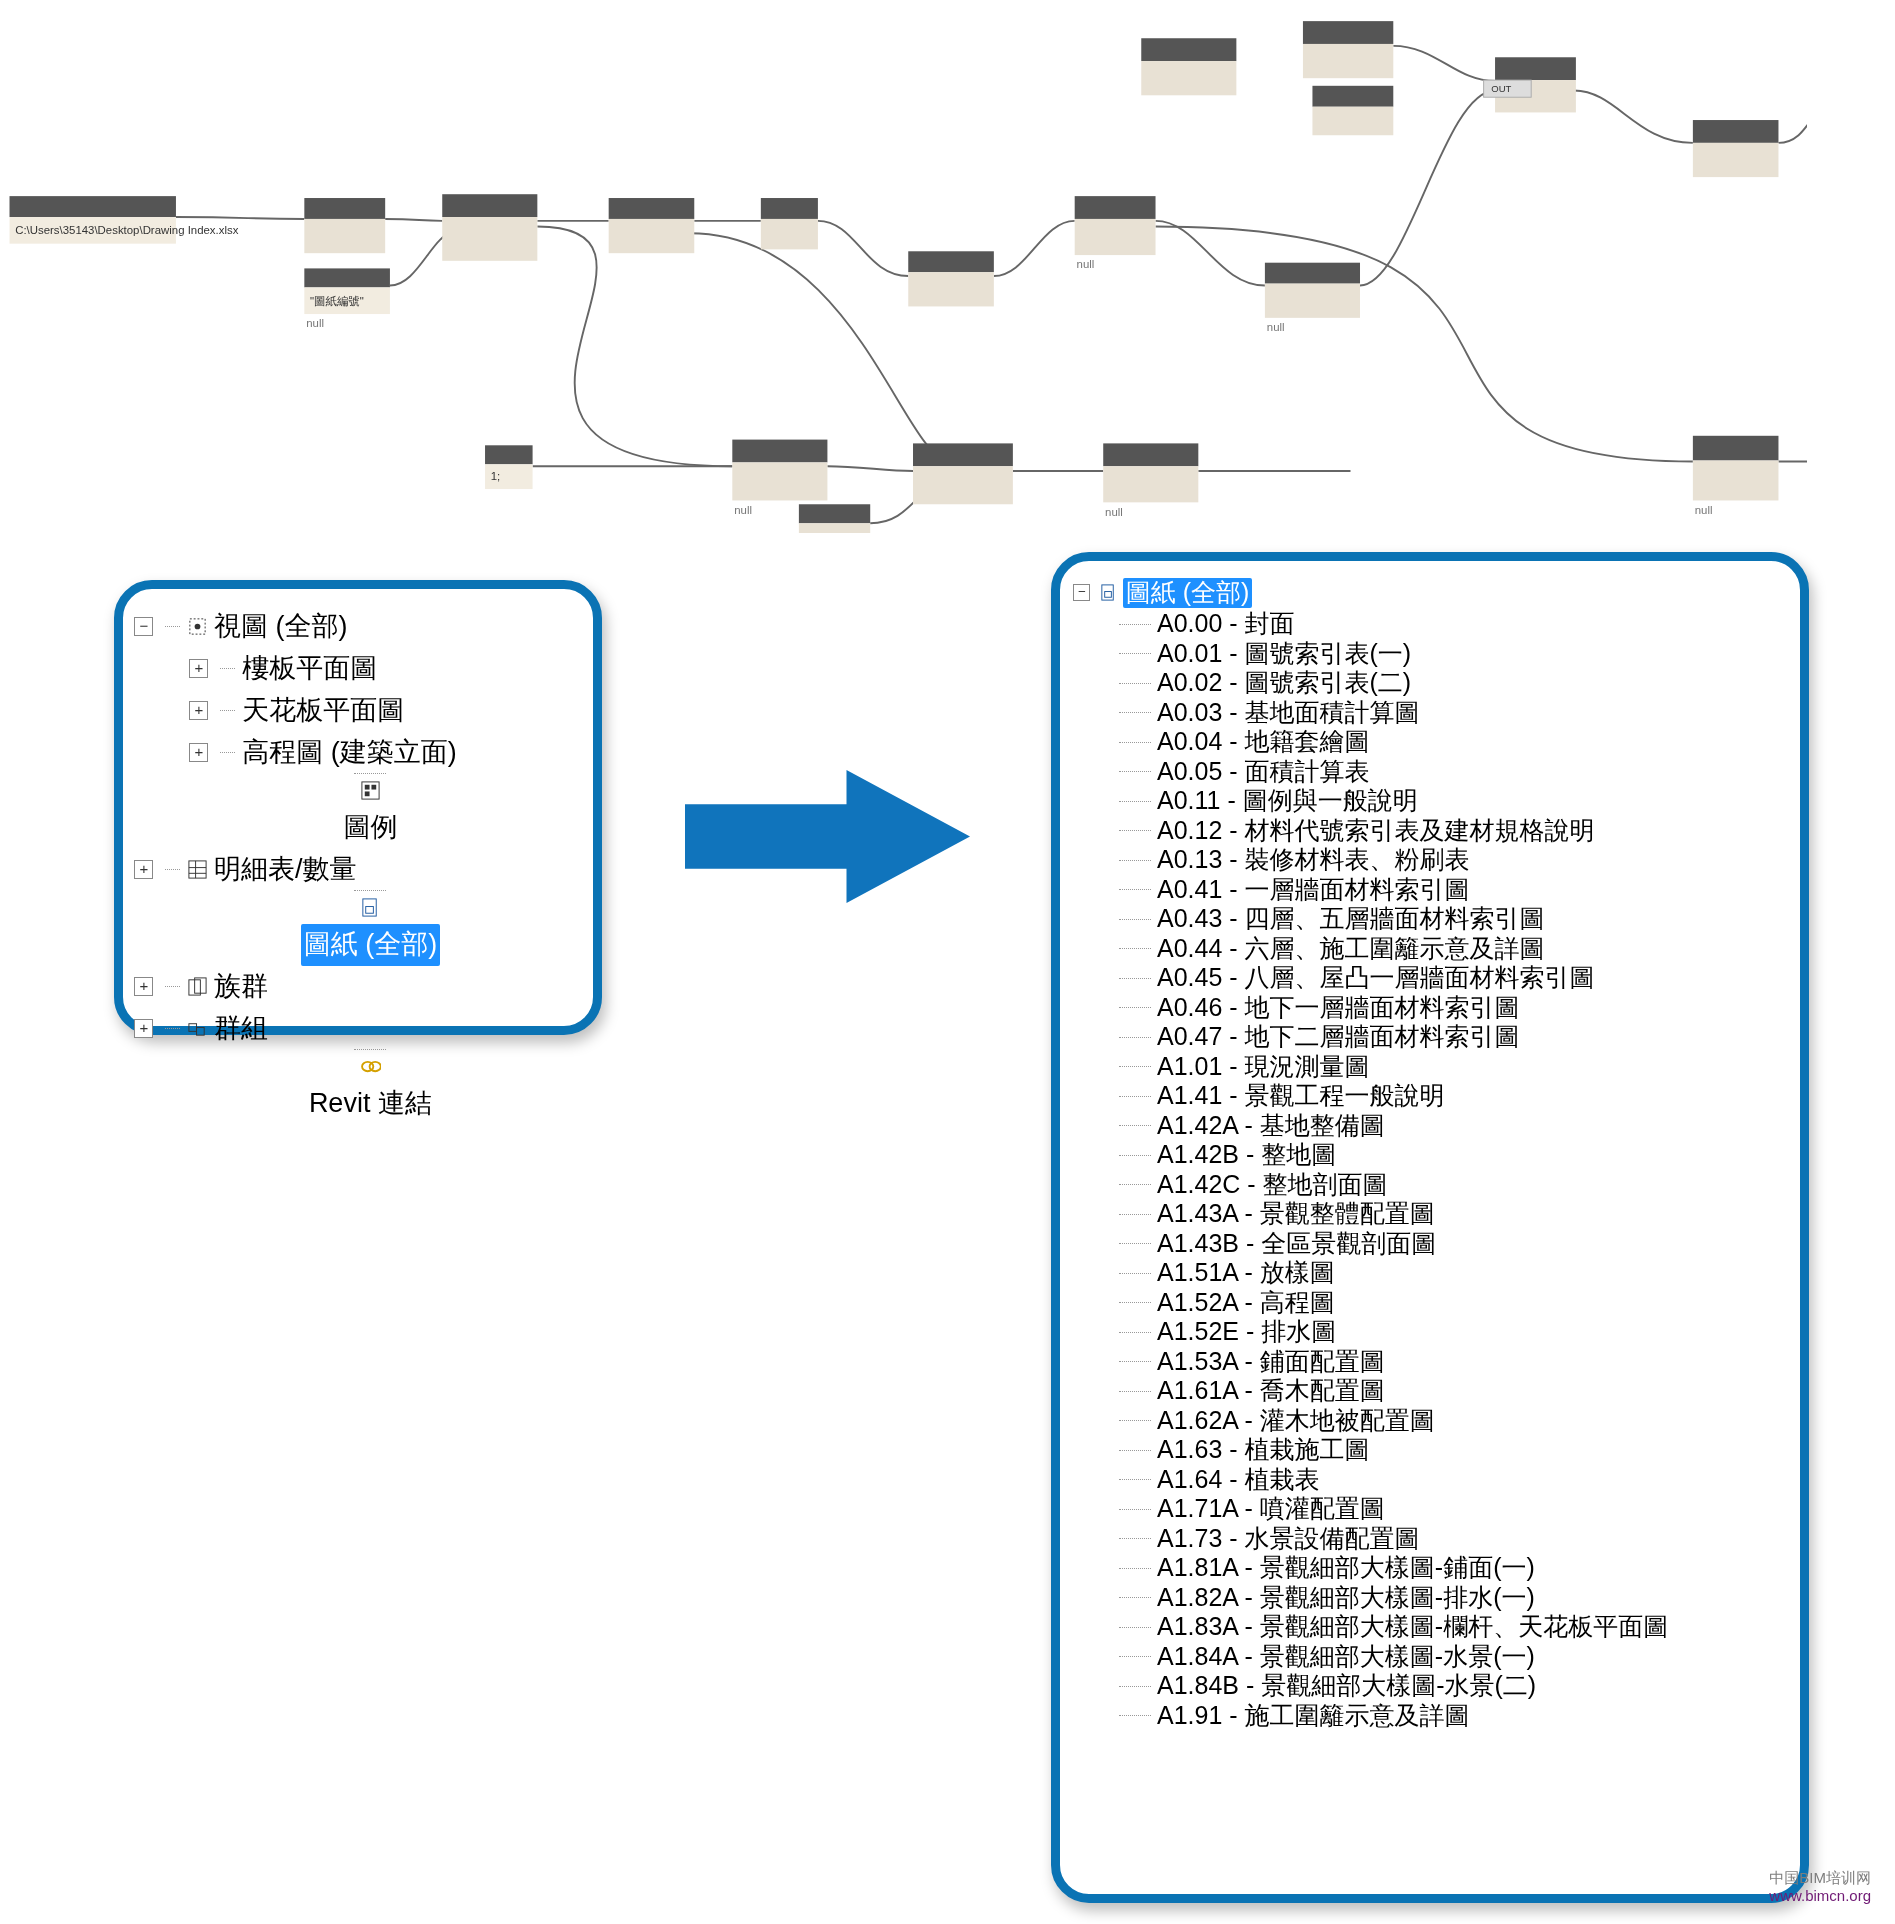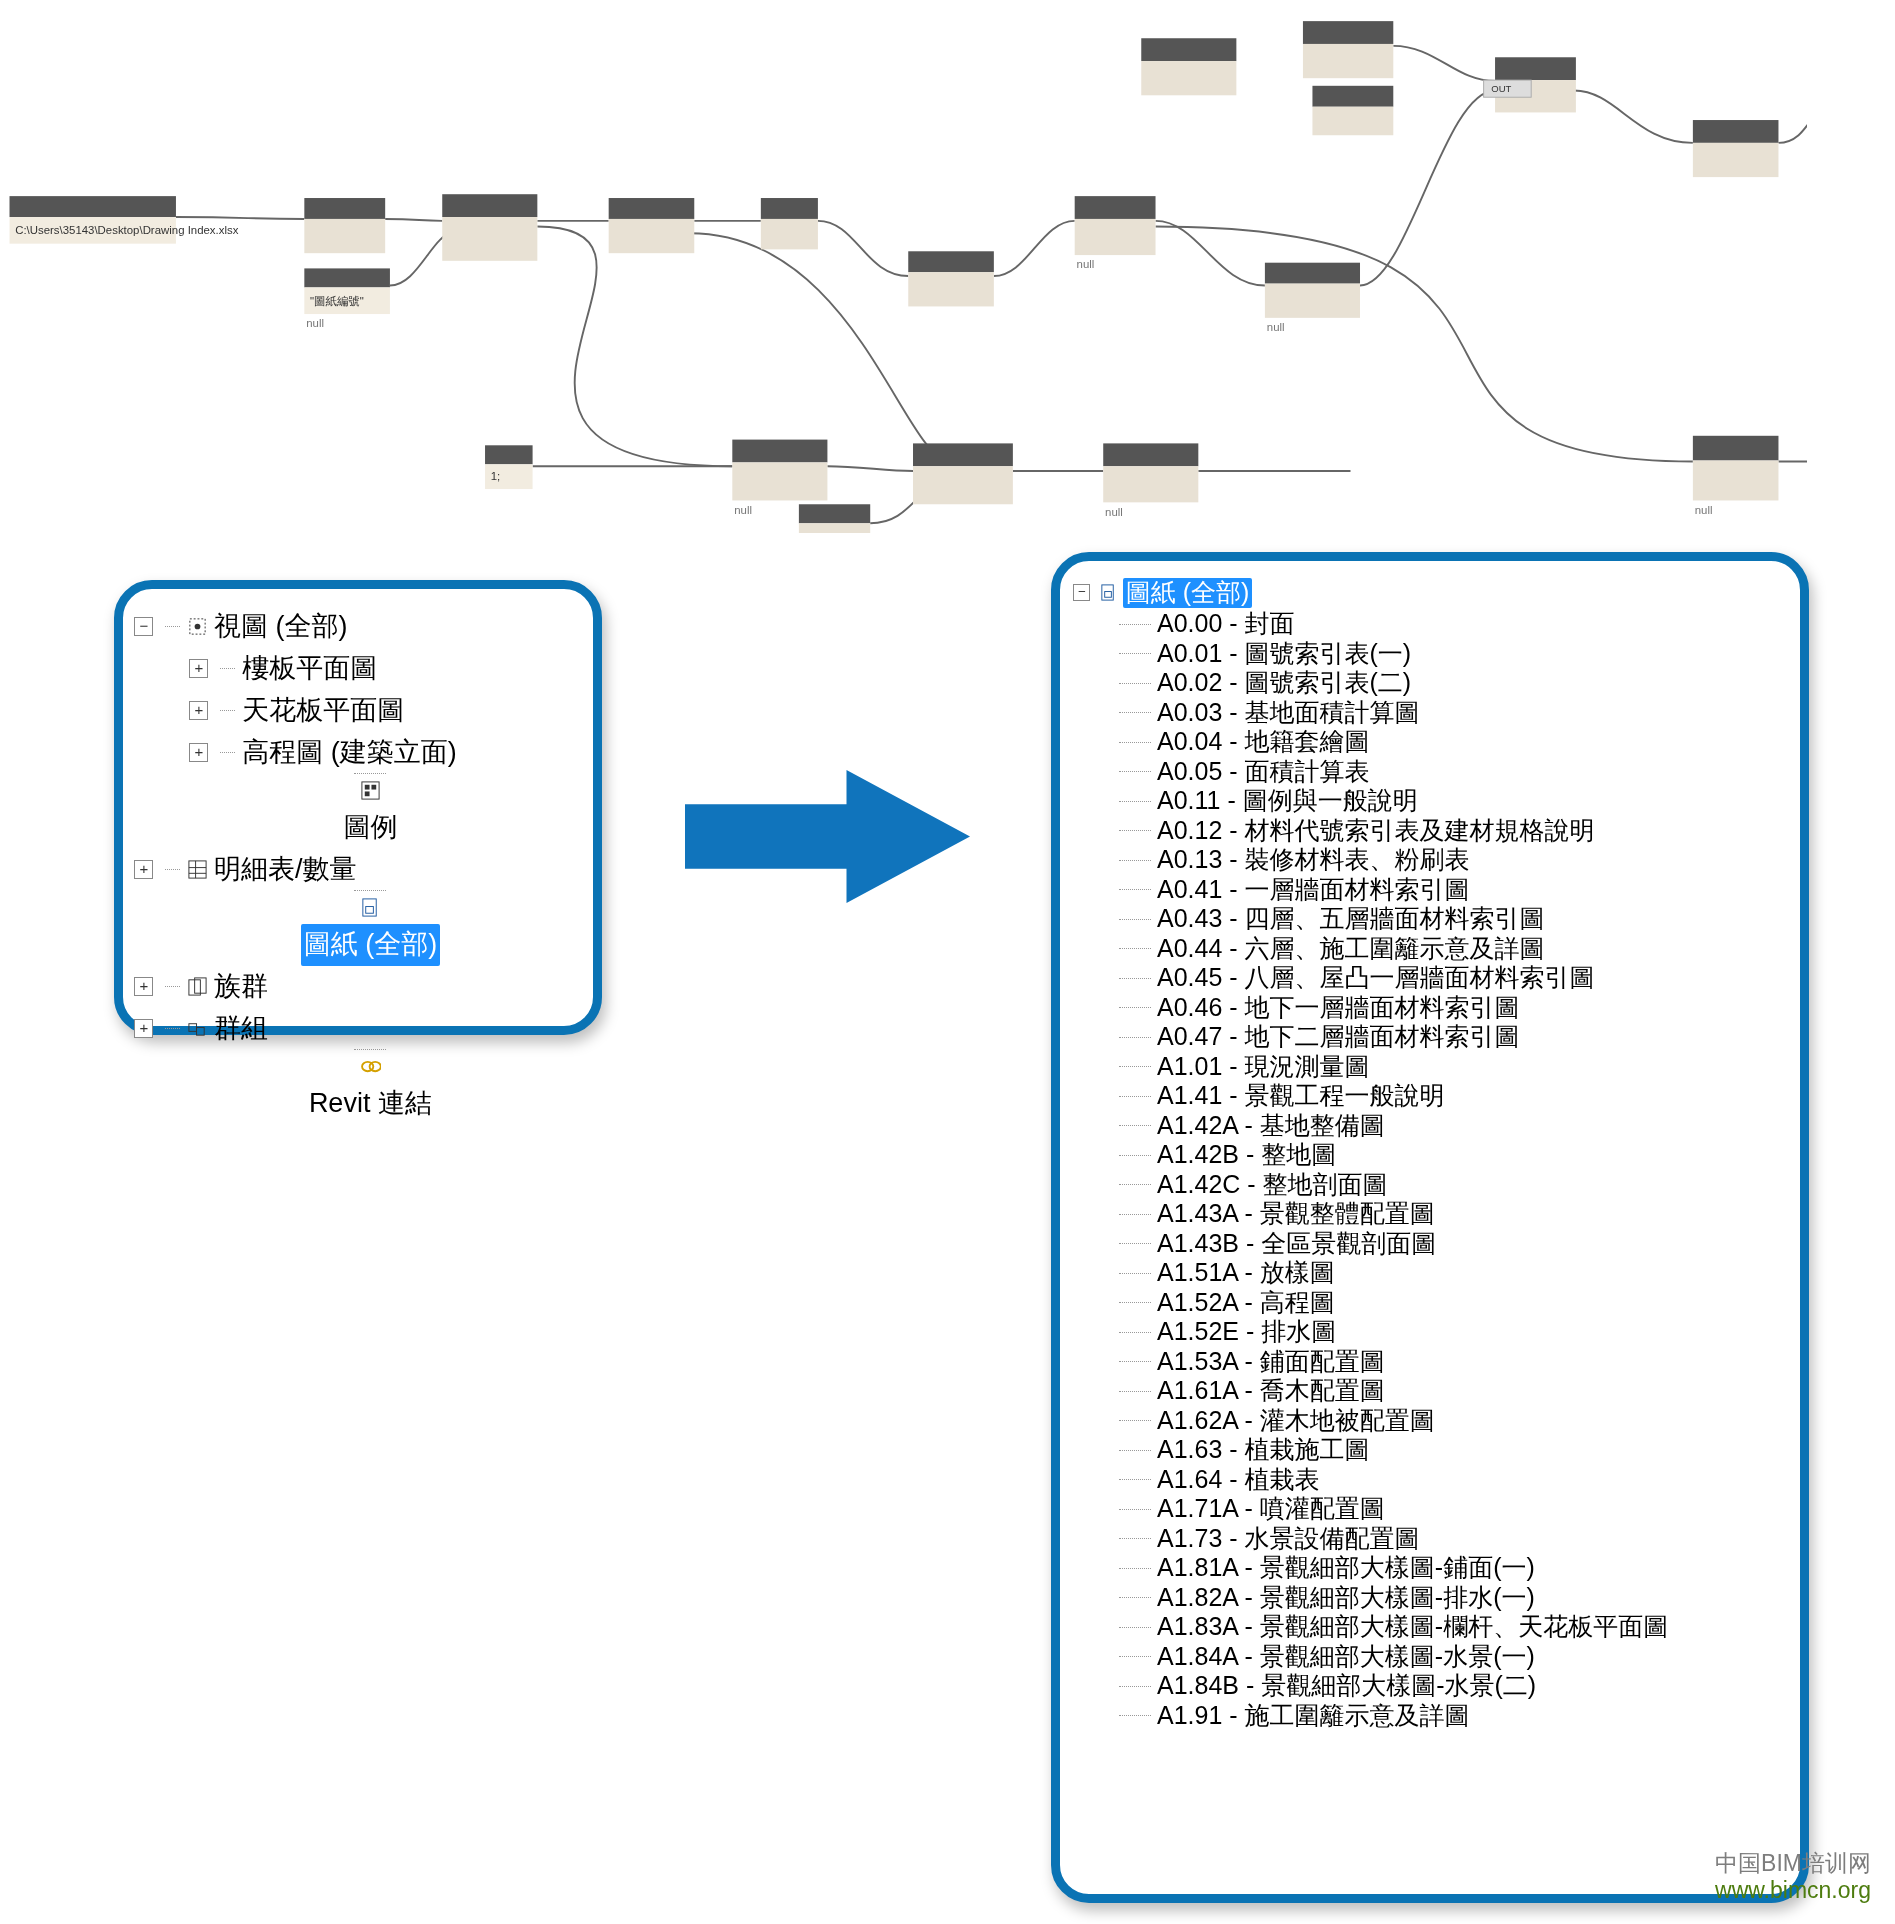--- a/index.html
+++ b/index.html
@@ -111,25 +111,25 @@
     display: inline-block;
     width: 32px;
     border-top: 1.9px dotted #999;
     margin-right: 5.7px;
   }
   .watermark {
     position: absolute;
     right: 25px;
     bottom: 19px;
     text-align: center;
-    font-size: 23px;
+    font-size: 15px;
     line-height: 1.2;
   }
   .watermark .cn { color: #7d7d7d; }
-  .watermark .url { color: #4d7c0f; font-family: Arial, sans-serif; }
+  .watermark .url { color: #701a75; font-family: Arial, sans-serif; }
 </style>
 </head>
 <body>
 
 <div class="dynamo">
   <svg viewBox="0 0 1900 560" width="1807" height="533">
 
     <g stroke="#666" stroke-width="2" fill="none">
       <path d="M185 228 C260 228 260 230 320 230"></path>
       <path d="M405 230 C440 230 440 232 465 232"></path>

